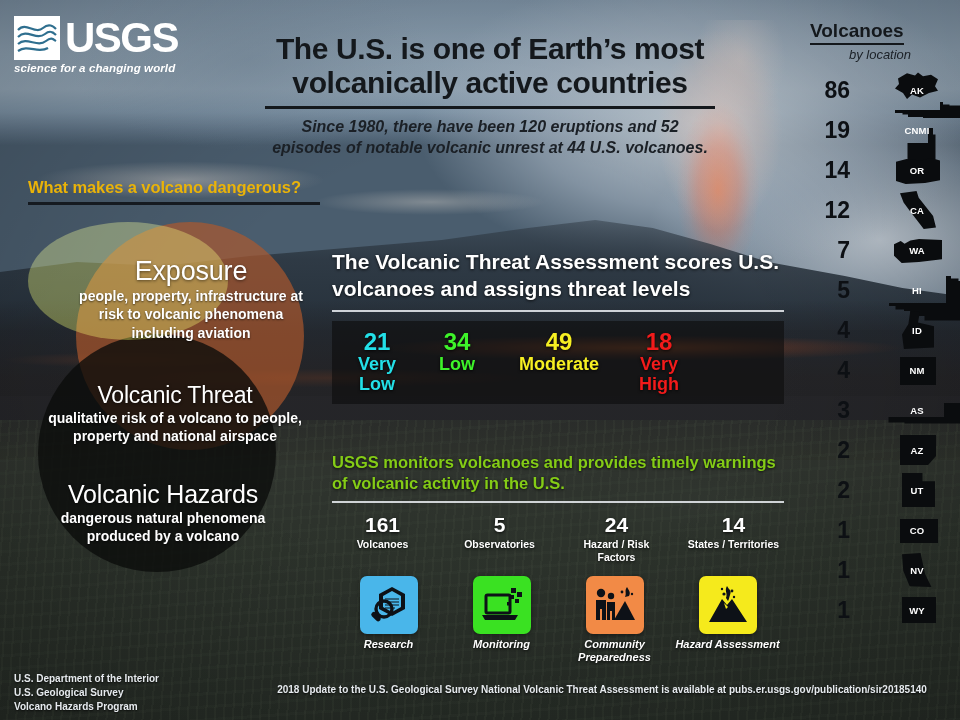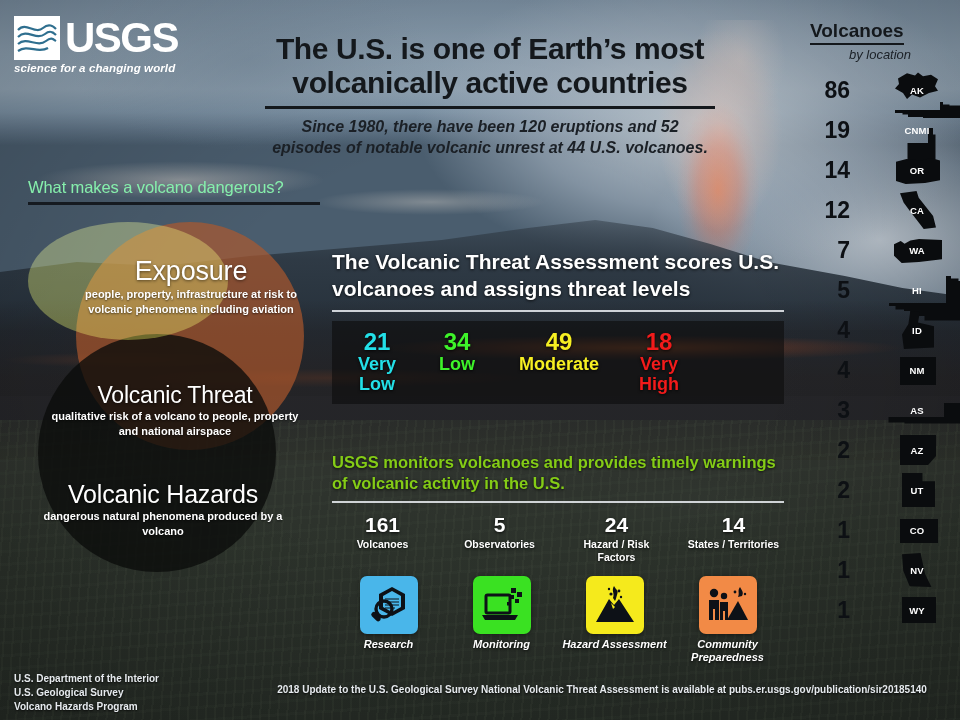--- a/index.html
+++ b/index.html
@@ -97,21 +97,21 @@
     height: 3px; background: #14181c; margin: 6px auto 7px; width: 100%;
   }
   .headline .sub {
     font-size: 16px; font-style: italic; font-weight: bold; color: #1b2026;
     line-height: 1.35; text-align: center;
   }
 
   
   .q-heading { position: absolute; left: 28px; top: 178px; }
   .q-heading .txt {
-    font-size: 16.5px; font-weight: normal; color: #86efac; letter-spacing: -0.1px;
+    font-size: 16.5px; font-weight: bold; color: #eab308; letter-spacing: -0.1px;
   }
   .q-heading .rule { height: 3px; background: #151a20; margin-top: 5px; width: 292px; }
 
   
   .venn { position: absolute; left: 28px; top: 222px; width: 290px; height: 340px; }
   .venn-circle { position: absolute; border-radius: 50%; }
   .venn-exposure {
     left: 48px; top: 0px; width: 228px; height: 228px;
     background: rgba(176,88,44,0.68);
   }
@@ -124,21 +124,21 @@
     background: rgba(170,178,60,0.50);
     border-radius: 50%;
     mix-blend-mode: screen;
   }
   .venn-text { position: absolute; text-align: center; color: #fff; }
   .venn-text .t-title {
     font-weight: normal; letter-spacing: -0.2px;
     text-shadow: 0 1px 3px rgba(0,0,0,0.55);
   }
   .venn-text .t-desc {
-    font-size: 11px; font-weight: bold; line-height: 1.32;
+    font-size: 14px; font-weight: bold; line-height: 1.32;
     text-shadow: 0 1px 2px rgba(0,0,0,0.6);
   }
   .vt-exposure { left: 38px; top: 34px; width: 250px; }
   .vt-exposure .t-title { font-size: 27px; }
   .vt-threat { left: 18px; top: 160px; width: 258px; }
   .vt-threat .t-title { font-size: 23px; }
   .vt-hazards { left: 0px; top: 258px; width: 270px; }
   .vt-hazards .t-title { font-size: 25px; }
 
   
@@ -403,49 +403,49 @@
             <rect x="38" y="10" width="5" height="5" fill="#0d1117"></rect>
             <rect x="31" y="13" width="4" height="4" fill="#0d1117"></rect>
             <rect x="36" y="17" width="4" height="4" fill="#0d1117"></rect>
             <rect x="28" y="20" width="3.5" height="3.5" fill="#0d1117"></rect>
           </svg>
         </div>
         <div class="icon-lab">Monitoring</div>
       </div>
 
       <div class="icon-cell">
-        <div class="icon-tile" id="tile2" style="background: rgb(245, 234, 28);">
-          <svg width="46" height="46" viewBox="0 0 46 46" aria-hidden="true">
-            <path d="M4 40 L17 17 L22 23 L27 17 L42 40 Z" fill="#0d1117"></path>
-            <path d="M19 21 L23 25 L21 27 Z" fill="#f5ea1c"></path>
-            <path d="M21 16 C23 11, 19 9, 22 4 C24 8, 27 8, 25 13 C24 16, 24 17, 23 19 Z" fill="#0d1117"></path>
-            <circle cx="19" cy="12" r="1.6" fill="#0d1117"></circle>
-            <circle cx="27" cy="9" r="1.4" fill="#0d1117"></circle>
-            <circle cx="17" cy="7" r="1.2" fill="#0d1117"></circle>
-            <circle cx="29" cy="15" r="1.2" fill="#0d1117"></circle>
-          </svg>
-        </div>
-        <div class="icon-lab">Hazard Assessment</div>
-      </div>
-
-      <div class="icon-cell">
         <div class="icon-tile" id="tile3" style="background: rgb(242, 138, 70);">
           <svg width="46" height="46" viewBox="0 0 46 46" aria-hidden="true">
             <circle cx="9" cy="11" r="4.2" fill="#0d1117"></circle>
             <path d="M4 18 h10 v20 h-4 v-11 h-2 v11 h-4 Z" fill="#0d1117"></path>
             <circle cx="19" cy="14" r="3.2" fill="#0d1117"></circle>
             <path d="M15 20 h8 v18 h-3 v-9 h-2 v9 h-3 Z" fill="#0d1117"></path>
             <path d="M22 38 L33 19 L43 38 Z" fill="#0d1117"></path>
             <path d="M33 15 C35 11, 32 9, 35 5 C37 9, 39 10, 37 14 Z" fill="#0d1117"></path>
             <circle cx="30" cy="10" r="1.4" fill="#0d1117"></circle>
             <circle cx="40" cy="12" r="1.2" fill="#0d1117"></circle>
           </svg>
         </div>
         <div class="icon-lab">Community Preparedness</div>
       </div>
+
+      <div class="icon-cell">
+        <div class="icon-tile" id="tile2" style="background: rgb(245, 234, 28);">
+          <svg width="46" height="46" viewBox="0 0 46 46" aria-hidden="true">
+            <path d="M4 40 L17 17 L22 23 L27 17 L42 40 Z" fill="#0d1117"></path>
+            <path d="M19 21 L23 25 L21 27 Z" fill="#f5ea1c"></path>
+            <path d="M21 16 C23 11, 19 9, 22 4 C24 8, 27 8, 25 13 C24 16, 24 17, 23 19 Z" fill="#0d1117"></path>
+            <circle cx="19" cy="12" r="1.6" fill="#0d1117"></circle>
+            <circle cx="27" cy="9" r="1.4" fill="#0d1117"></circle>
+            <circle cx="17" cy="7" r="1.2" fill="#0d1117"></circle>
+            <circle cx="29" cy="15" r="1.2" fill="#0d1117"></circle>
+          </svg>
+        </div>
+        <div class="icon-lab">Hazard Assessment</div>
+      </div>
     </div>
   </div>
 
   <div class="byloc">
     <div class="byloc-title">Volcanoes</div>
     <div class="byloc-sub">by location</div>
     <div class="loc-list">
       <div class="loc-row">
         <div class="loc-num">86</div>
         <div class="loc-shape">

